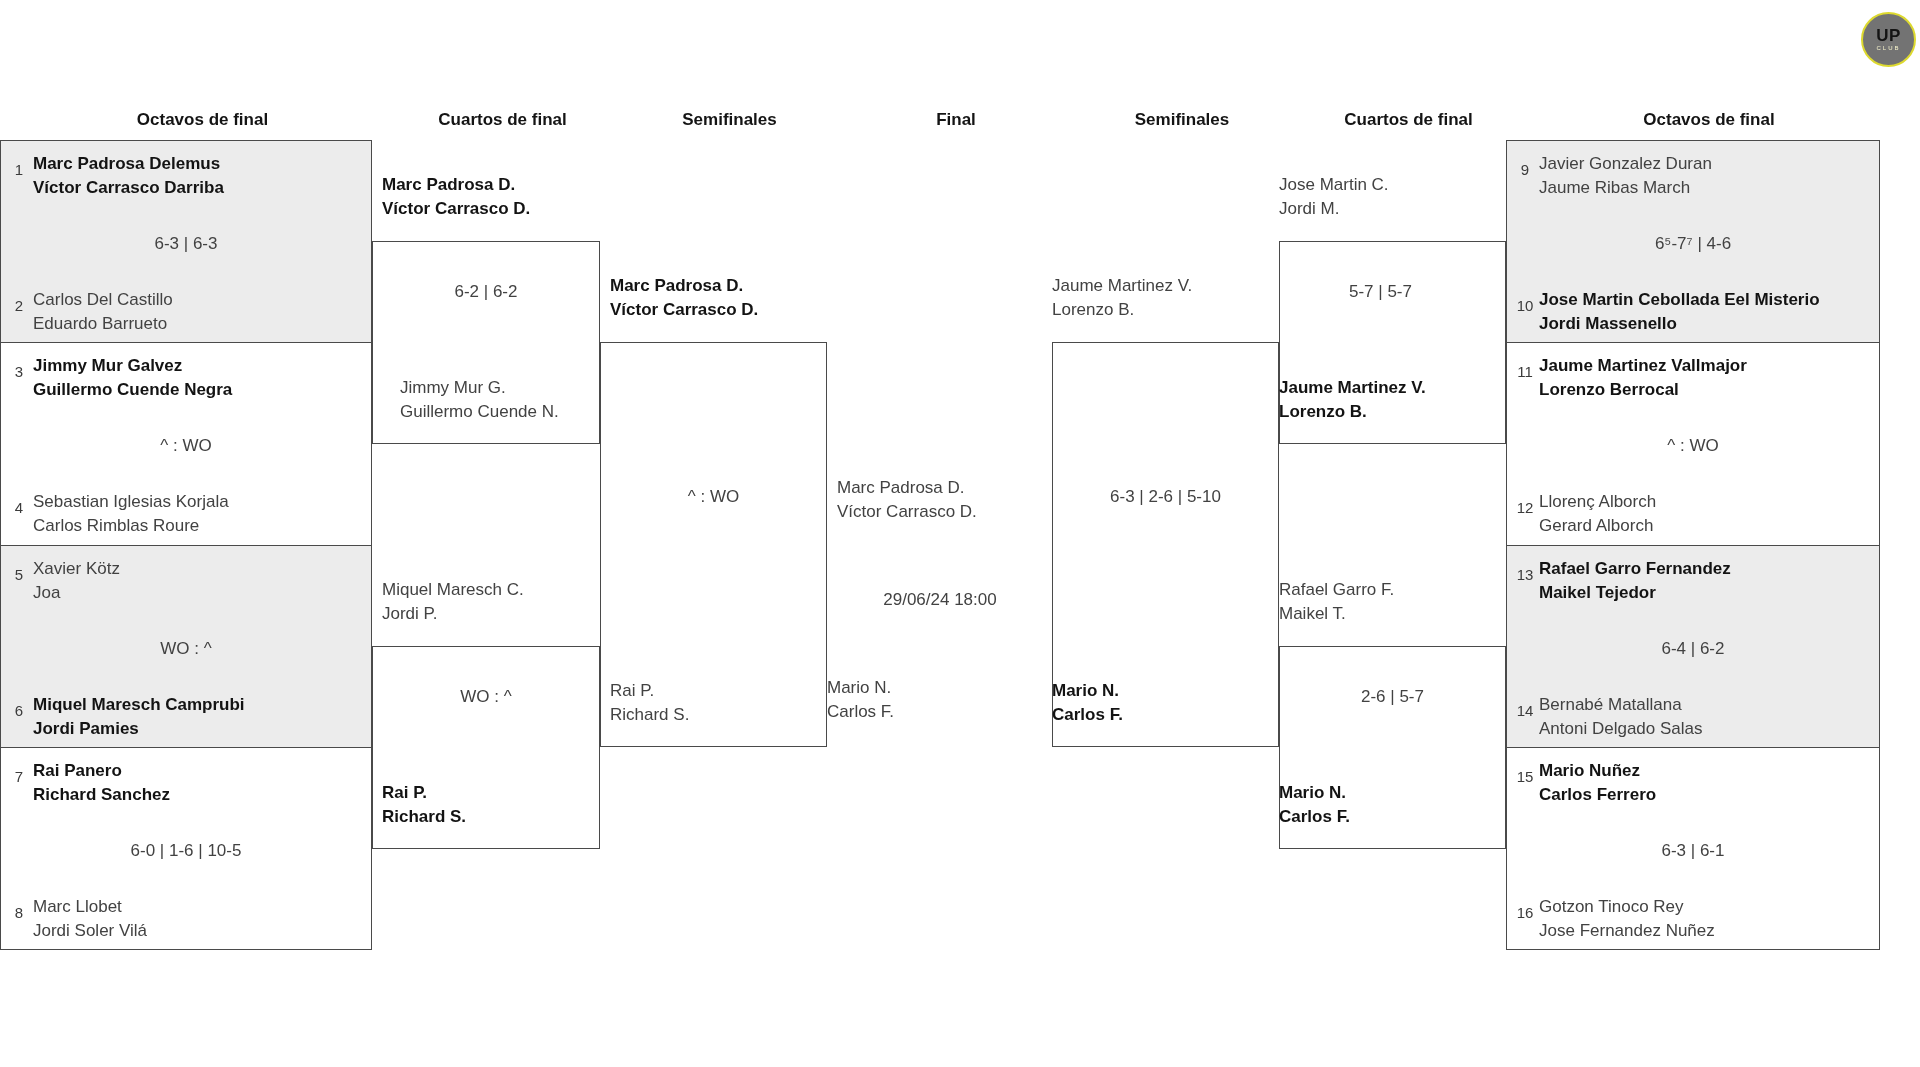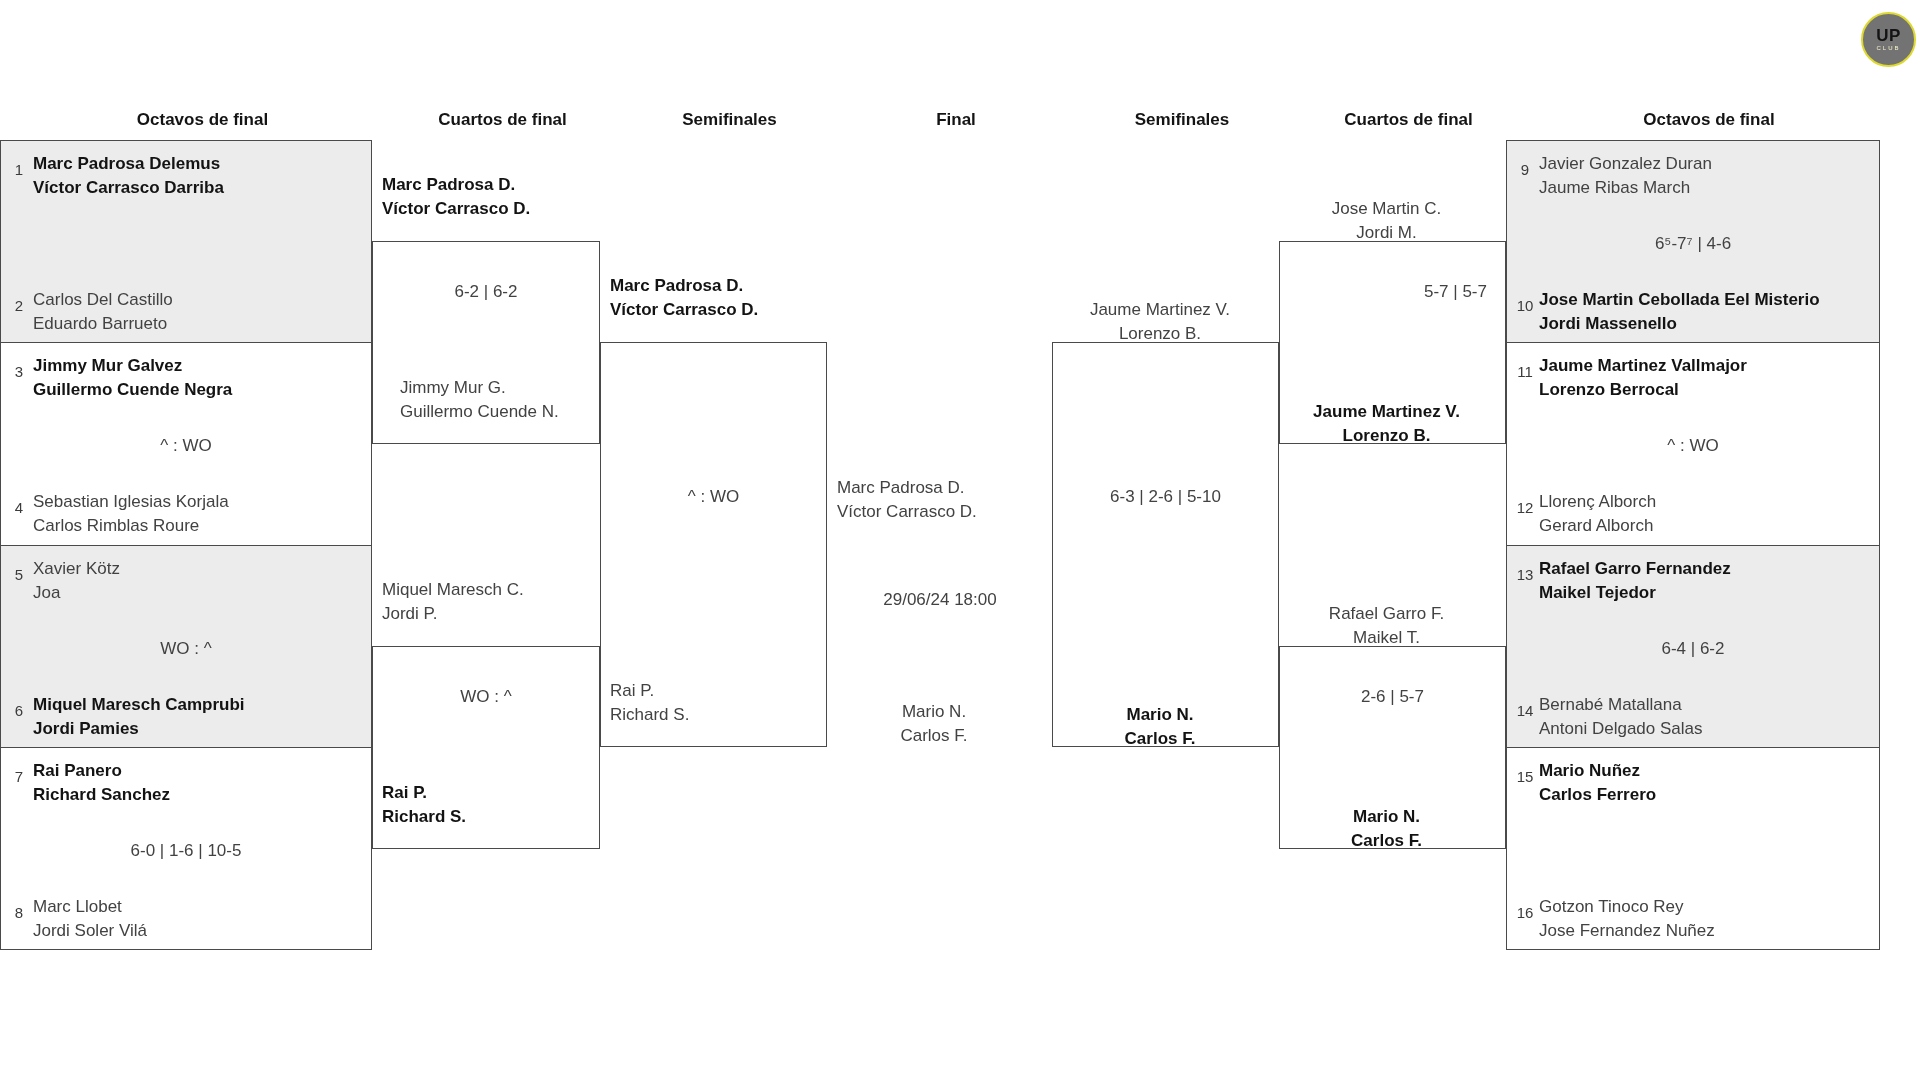--- a/index.html
+++ b/index.html
@@ -29,21 +29,21 @@
           font-size:15px; color:#3b3b3b; }
   .seed-top { top:20px; }
   .seed-bot { top:156px; }
 
   .team { font-size:17px; line-height:24px; color:#424242; }
   .team[data-w="true"] { font-weight:700; color:#131313; }
   .cell-team { position:absolute; left:32px; right:10px; }
   .ct-top { top:11px; }
   .ct-bot { top:147px; }
   .abs-team { position:absolute; }
-  .right-align { text-align:center;margin-top:24px; }
+  .right-align { text-align:left; }
 
   .score { position:absolute; font-size:17px; line-height:24px; color:#424242; text-align:center; }
   .cell-score { left:0; right:0; top:91px; }
 
   .final-date { position:absolute; font-size:17px; line-height:24px; color:#424242; text-align:center; }
 </style>
 </head>
 <body>
 
 <div class="stage">
@@ -63,20 +63,21 @@
   <div class="round-header" style="left:1506px;width:374px">Octavos de final</div>
 
   <div class="bbox r16-box" style="left:0;top:140px;width:372px;height:810px">
 
     <div class="r16-cell shaded">
       <div class="seed seed-top">1</div>
       <div class="team cell-team ct-top" data-w="true">
         <div>Marc Padrosa Delemus</div>
         <div>Víctor Carrasco Darriba</div>
       </div>
+      <div class="score cell-score">6-3 | 6-3</div>
       <div class="seed seed-bot">2</div>
       <div class="team cell-team ct-bot" data-w="false">
         <div>Carlos Del Castillo</div>
         <div>Eduardo Barrueto</div>
       </div>
     </div>
 
     <div class="r16-cell">
       <div class="seed seed-top">3</div>
       <div class="team cell-team ct-top" data-w="true">
@@ -163,20 +164,21 @@
         <div>Antoni Delgado Salas</div>
       </div>
     </div>
 
     <div class="r16-cell">
       <div class="seed seed-top">15</div>
       <div class="team cell-team ct-top" data-w="true">
         <div>Mario Nuñez</div>
         <div>Carlos Ferrero</div>
       </div>
+      <div class="score cell-score">6-3 | 6-1</div>
       <div class="seed seed-bot">16</div>
       <div class="team cell-team ct-bot" data-w="false">
         <div>Gotzon Tinoco Rey</div>
         <div>Jose Fernandez Nuñez</div>
       </div>
     </div>
   </div>
 
   <div class="bbox" style="left:372px;top:241px;width:228px;height:203px"></div>
   <div class="bbox" style="left:372px;top:646px;width:228px;height:203px"></div>
@@ -203,21 +205,21 @@
   <div class="score" style="left:372px;width:228px;top:685px">WO : ^</div>
   <div class="team abs-team" style="left:382px;top:781px" data-w="true">
     <div>Rai P.</div>
     <div>Richard S.</div>
   </div>
 
   <div class="team abs-team right-align" style="left:1279px;width:215px;top:173px" data-w="false">
     <div>Jose Martin C.</div>
     <div>Jordi M.</div>
   </div>
-  <div class="score" style="left:1354px;width:203px;top:280px">5-7 | 5-7</div>
+  <div class="score" style="left:1279px;width:203px;top:280px">5-7 | 5-7</div>
   <div class="team abs-team right-align" style="left:1279px;width:215px;top:376px" data-w="true">
     <div>Jaume Martinez V.</div>
     <div>Lorenzo B.</div>
   </div>
 
   <div class="team abs-team right-align" style="left:1279px;width:215px;top:578px" data-w="false">
     <div>Rafael Garro F.</div>
     <div>Maikel T.</div>
   </div>
   <div class="score" style="left:1279px;width:227px;top:685px">2-6 | 5-7</div>

